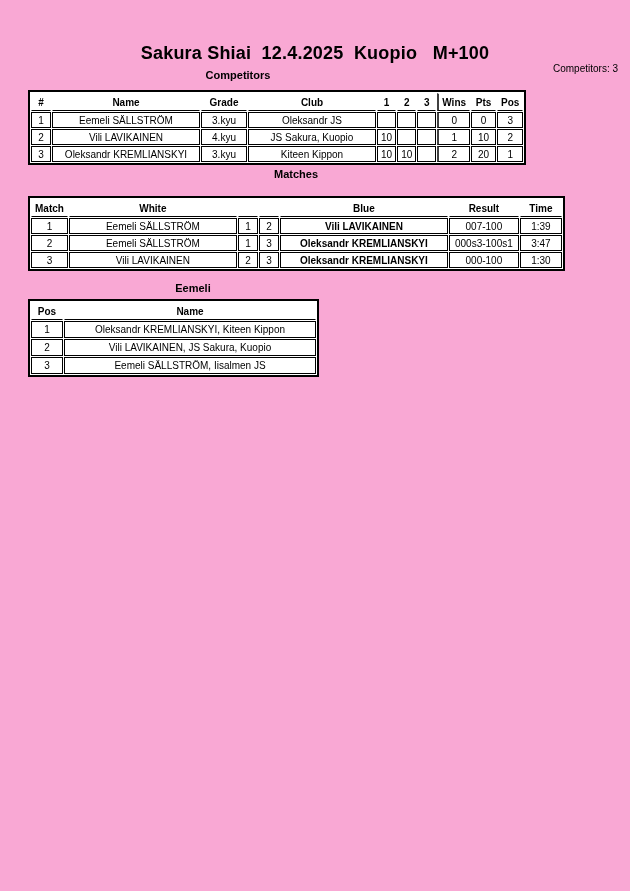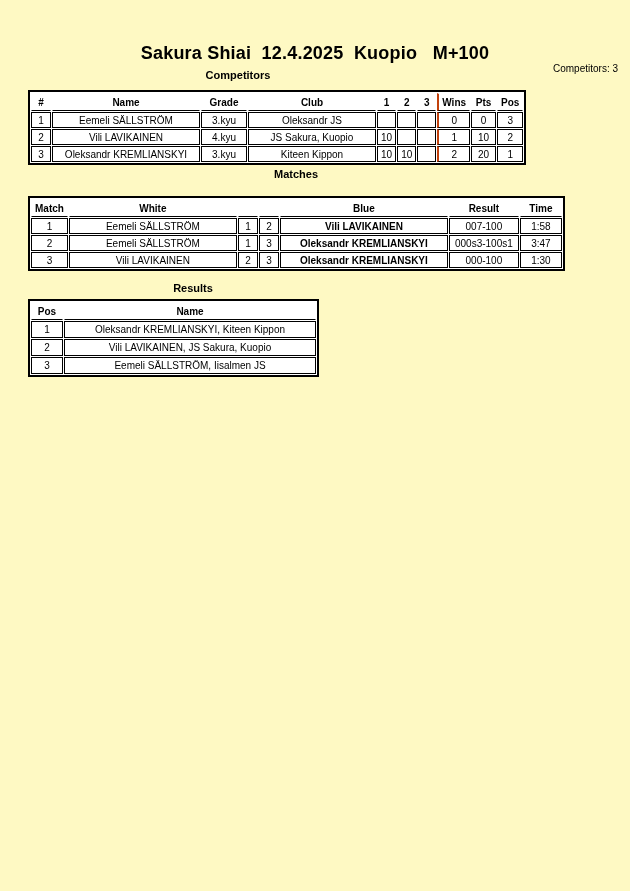--- a/index.html
+++ b/index.html
@@ -1,20 +1,20 @@
 <!DOCTYPE html>
 <html><head>
 <meta charset="utf-8">
 <style>
   html, body { margin: 0; padding: 0; background: #fff; }
   .page {
     position: relative;
     width: 630px;
     height: 891px;
-    background: #fef9c3;
+    background: #f9a8d4;
     font-family: "Liberation Sans", sans-serif;
     color: #000;
     overflow: hidden;
   }
   .doc-title {
     position: absolute;
     top: 43px; left: 0; width: 100%;
     text-align: center;
     font-size: 18px;
     font-weight: bold;
@@ -54,21 +54,21 @@
     overflow: hidden;
     white-space: nowrap;
   }
   table.sheet th {
     font-weight: bold;
     height: 18px;
     border-color: transparent;
     border-bottom-color: #000;
     text-align: center;
   }
-  table.sheet .sep { border-left: 2px solid #c2410c; }
+  table.sheet .sep { border-left: 2px solid #404040; }
   .c { text-align: center; }
   .l { text-align: center; }
   .b { font-weight: bold; }
 
   #competitors-table { top: 90px; left: 28px; }
   #matches-table     { top: 196px; left: 28px; }
   #results-table     { top: 299px; left: 28px; }
   #results-table td  { height: 17px; }
 </style>
 </head>
@@ -170,21 +170,21 @@
       </tr>
     </thead>
     <tbody>
       <tr>
         <td class="c">1</td>
         <td class="l">Eemeli SÄLLSTRÖM</td>
         <td class="c">1</td>
         <td class="c">2</td>
         <td class="l b">Vili LAVIKAINEN</td>
         <td class="c">007-100</td>
-        <td class="c">1:58</td>
+        <td class="c">1:39</td>
       </tr>
       <tr>
         <td class="c">2</td>
         <td class="l">Eemeli SÄLLSTRÖM</td>
         <td class="c">1</td>
         <td class="c">3</td>
         <td class="l b">Oleksandr KREMLIANSKYI</td>
         <td class="c">000s3-100s1</td>
         <td class="c">3:47</td>
       </tr>
@@ -193,21 +193,21 @@
         <td class="l">Vili LAVIKAINEN</td>
         <td class="c">2</td>
         <td class="c">3</td>
         <td class="l b">Oleksandr KREMLIANSKYI</td>
         <td class="c">000-100</td>
         <td class="c">1:30</td>
       </tr>
     </tbody>
   </table>
 
-  <div class="sec-h results">Results</div>
+  <div class="sec-h results">Eemeli</div>
   <table class="sheet" id="results-table">
     <colgroup>
       <col style="width:32px">
         <col style="width:252px">
     </colgroup>
     <thead>
       <tr>
         <th>Pos</th>
         <th>Name</th>
       </tr>

